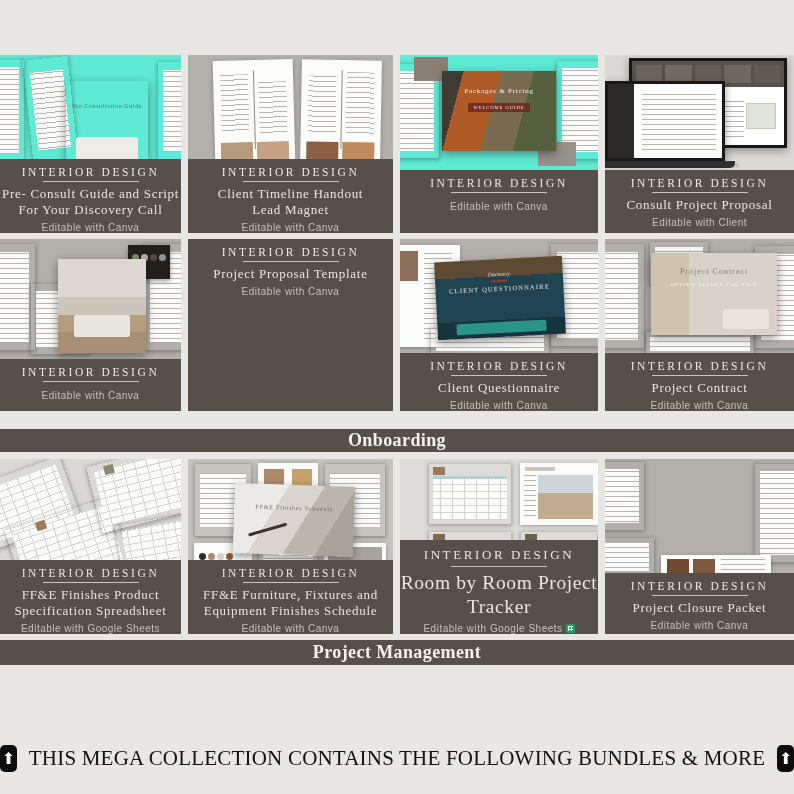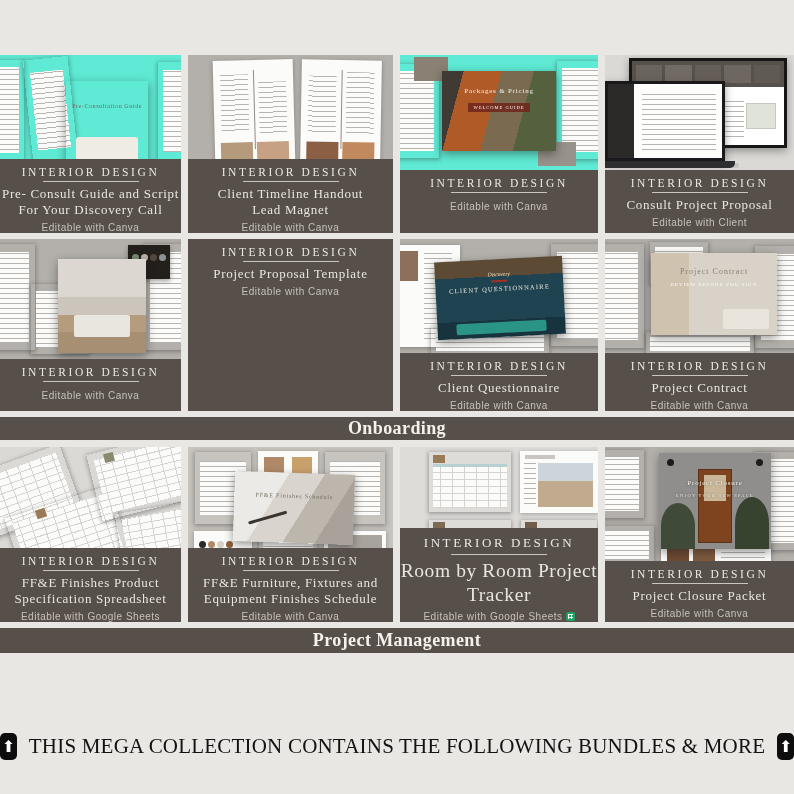--- a/index.html
+++ b/index.html
@@ -7,21 +7,21 @@
   body { font-family:"Liberation Serif", serif; background:#e8e7e4; }
   .page { position:relative; width:794px; height:794px; background:#e8e7e4; overflow:hidden; }
 
   .row { display:grid; grid-template-columns:181px 205px 198px 189px; column-gap:7px; }
   .row1 { margin-top:55px; height:178px; }
   .row2 { height:172px; }
   .row3 { height:175px; }
 
   .banner { height:23px; background:#57504a; display:flex; align-items:center; justify-content:center; }
   .banner-1 { margin-top:4px; }
-  .banner-2 { margin-top:6px; }
+  .banner-2 { margin-top:18px; }
   .banner-3 { margin-top:6px; height:25px; }
   .banner span { color:#f5f2ec; font-weight:bold; font-size:18px; letter-spacing:.4px; }
   .row2 { margin-top:6px; }
   .row3 { margin-top:7px; }
 
   .card { display:flex; flex-direction:column; overflow:hidden; }
   .collage { position:relative; overflow:hidden; }
   .row1 .collage { height:115px; }
   .row2 .collage { height:120px; }
   .row3 .collage { height:114px; }
@@ -324,31 +324,20 @@
     <div class="card">
       <div class="collage bg-md2">
         <div class="sh tx" style="left:-20px;top:2px;width:60px;height:70px;padding:8px 6px;"></div>
         <div class="sh tx" style="left:-14px;top:78px;width:64px;height:40px;padding:6px;"></div>
         <div class="sh tx" style="right:-24px;top:4px;width:64px;height:100px;padding:8px 6px;"></div>
         <div class="sh" style="left:56px;top:96px;width:110px;height:22px;">
           <div class="ph" style="left:6px;top:4px;width:22px;height:14px;background:#6e4a33;"></div>
           <div class="ph" style="left:32px;top:4px;width:22px;height:14px;background:#7d5a3f;"></div>
           <div class="tx" style="position:absolute;left:60px;top:4px;width:44px;height:14px;"></div>
         </div>
-        <div class="cov" style="left:54px;top:6px;width:112px;height:96px;background:#8f8e8c;">
-          <div class="ph" style="left:39px;top:16px;width:34px;height:74px;background:#7e441f;border:1px solid #5d3116;">
-            <div class="ph" style="left:5px;top:5px;width:22px;height:26px;background:#cbb89b;"></div>
-          </div>
-          <div class="ph" style="left:2px;bottom:0;width:34px;height:46px;background:#3f4a38;border-radius:50% 50% 0 0;"></div>
-          <div class="ph" style="right:2px;bottom:0;width:34px;height:52px;background:#37422f;border-radius:50% 50% 0 0;"></div>
-          <div class="ph" style="left:8px;top:6px;width:7px;height:7px;background:#1c1c1a;border-radius:50%;"></div>
-          <div class="ph" style="right:8px;top:6px;width:7px;height:7px;background:#1c1c1a;border-radius:50%;"></div>
-          <div style="position:relative;margin-top:26px;color:#f3efe8;font-size:7px;letter-spacing:.8px;text-shadow:0 0 3px rgba(0,0,0,.5);">Project Closure</div>
-          <div style="position:relative;margin-top:6px;color:#e9e4da;font-size:4.5px;letter-spacing:1.2px;text-shadow:0 0 3px rgba(0,0,0,.5);">ENJOY YOUR NEW SPACE</div>
-        </div>
       </div>
       <div class="card-footer">
         <div class="brand">INTERIOR DESIGN</div>
         <div class="brand-rule"></div>
         <div class="card-title">Project Closure Packet</div>
         <div class="card-sub">Editable with Canva</div>
       </div>
     </div>
   </div>
 

